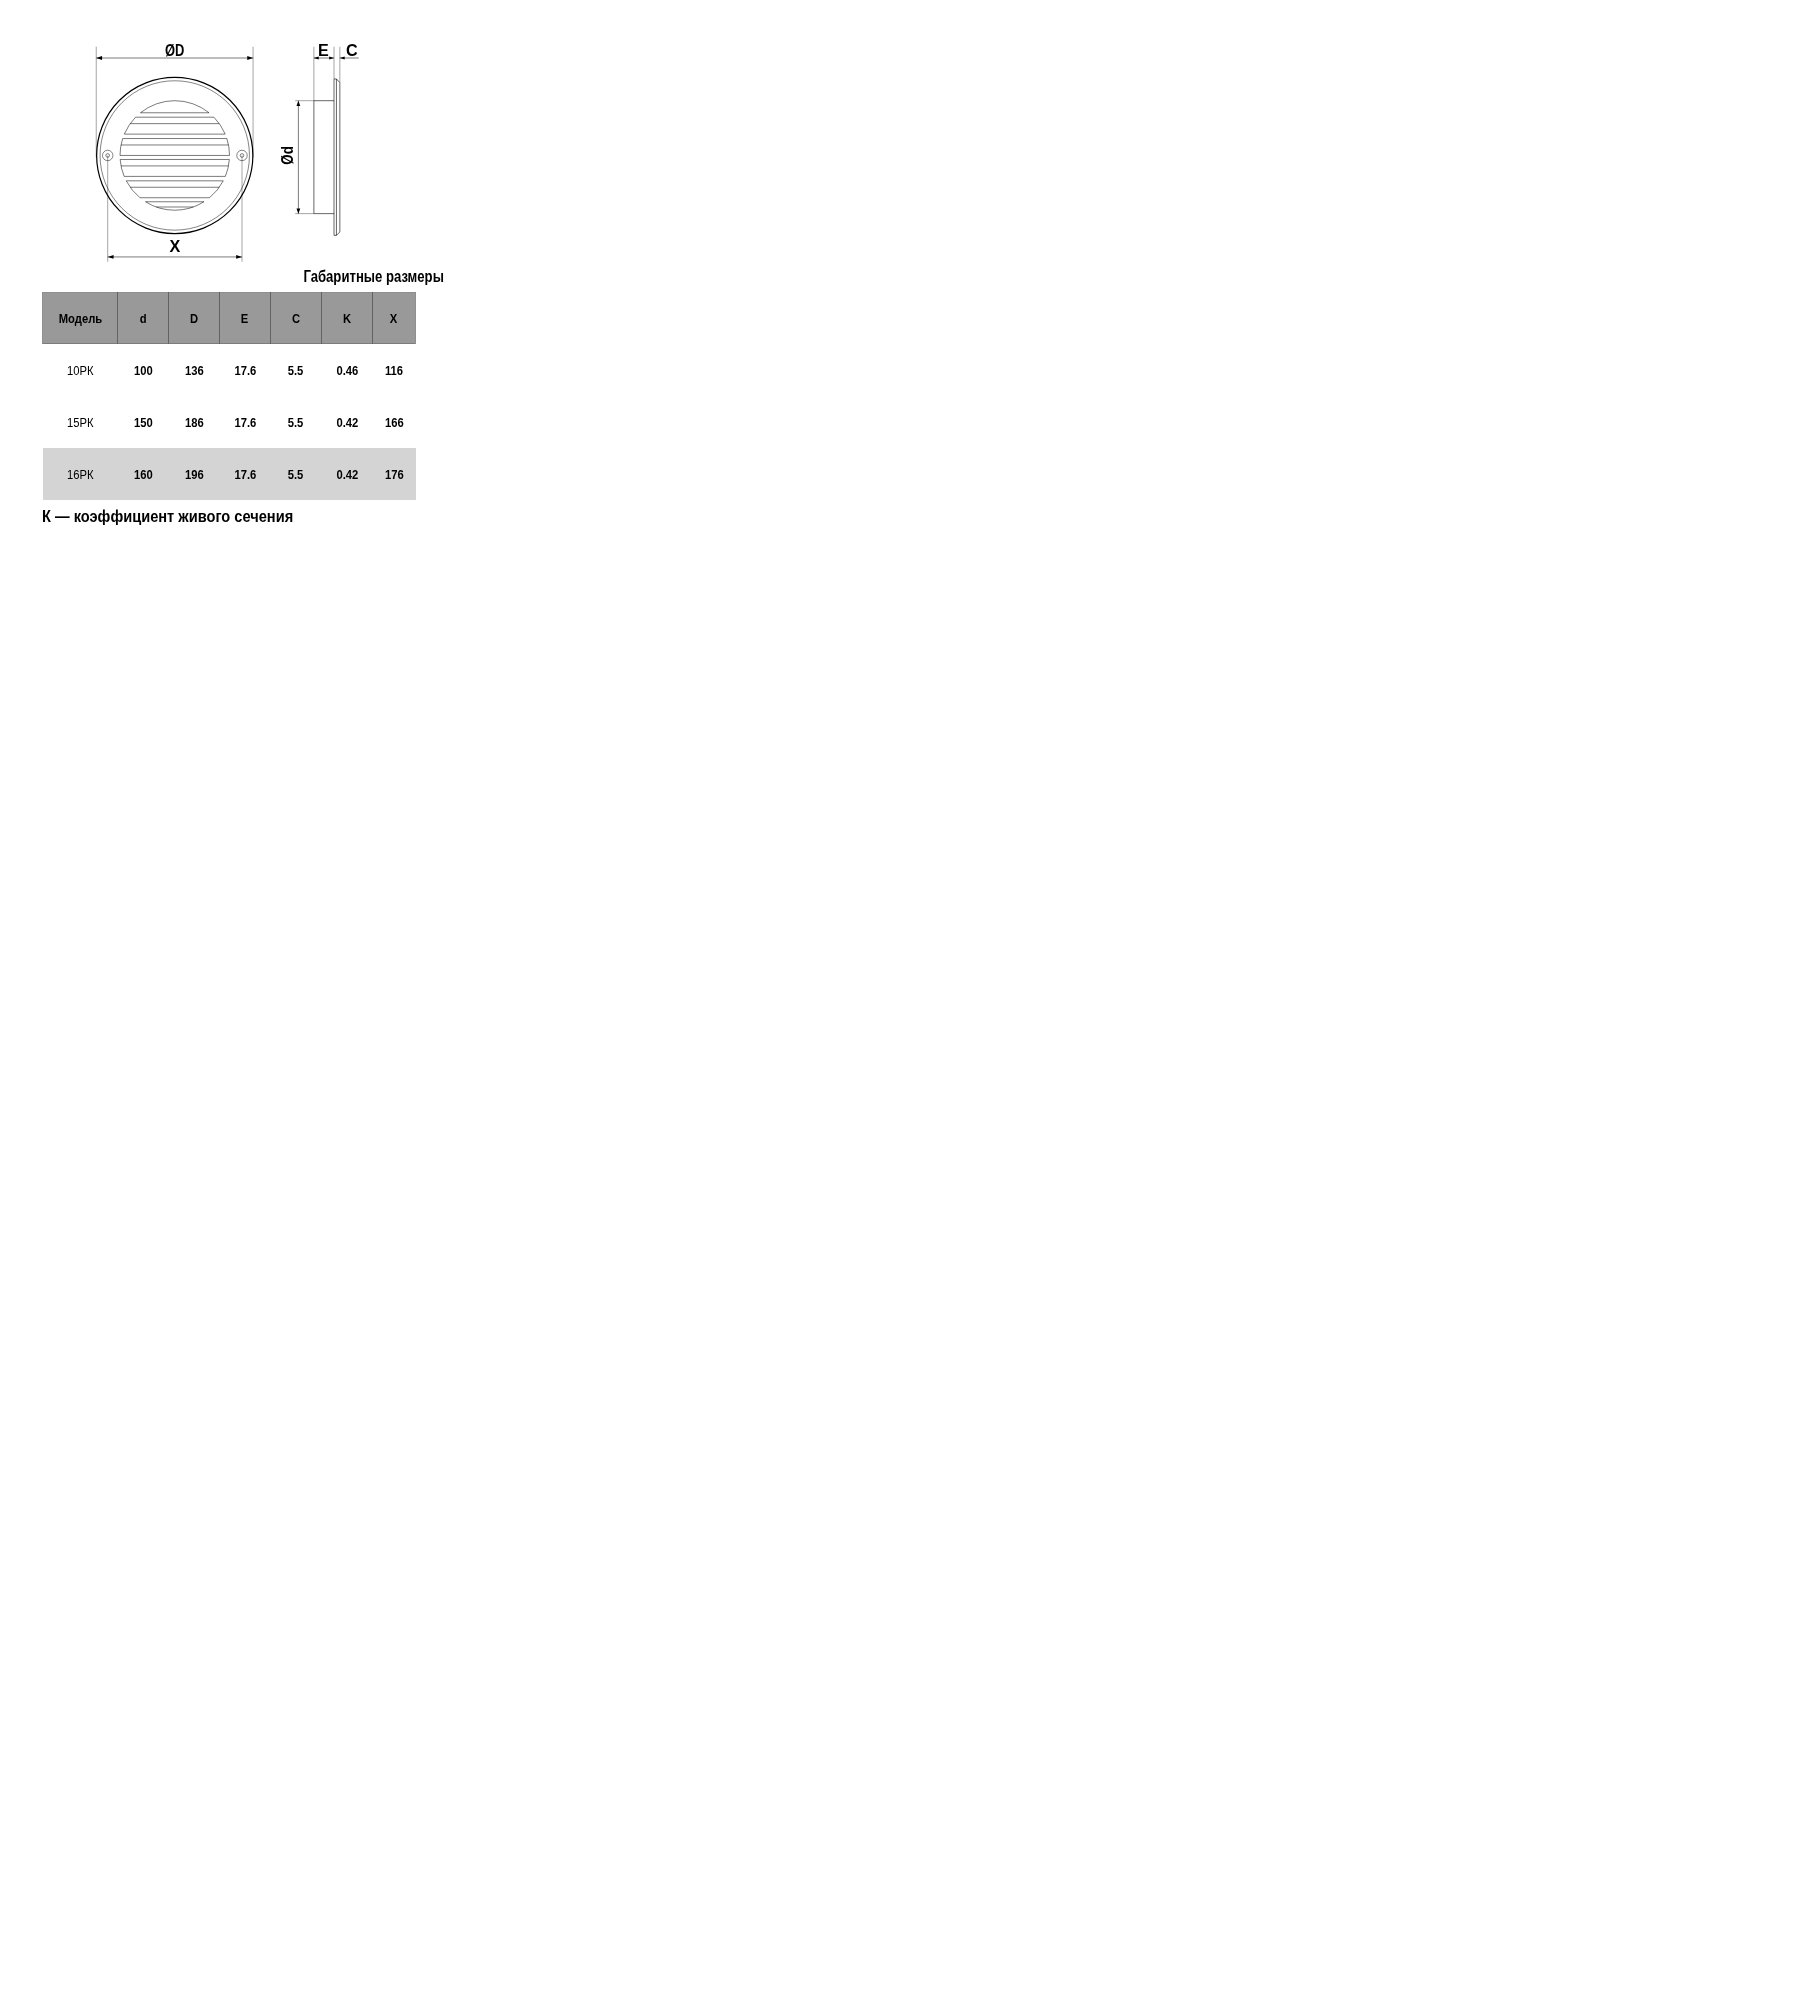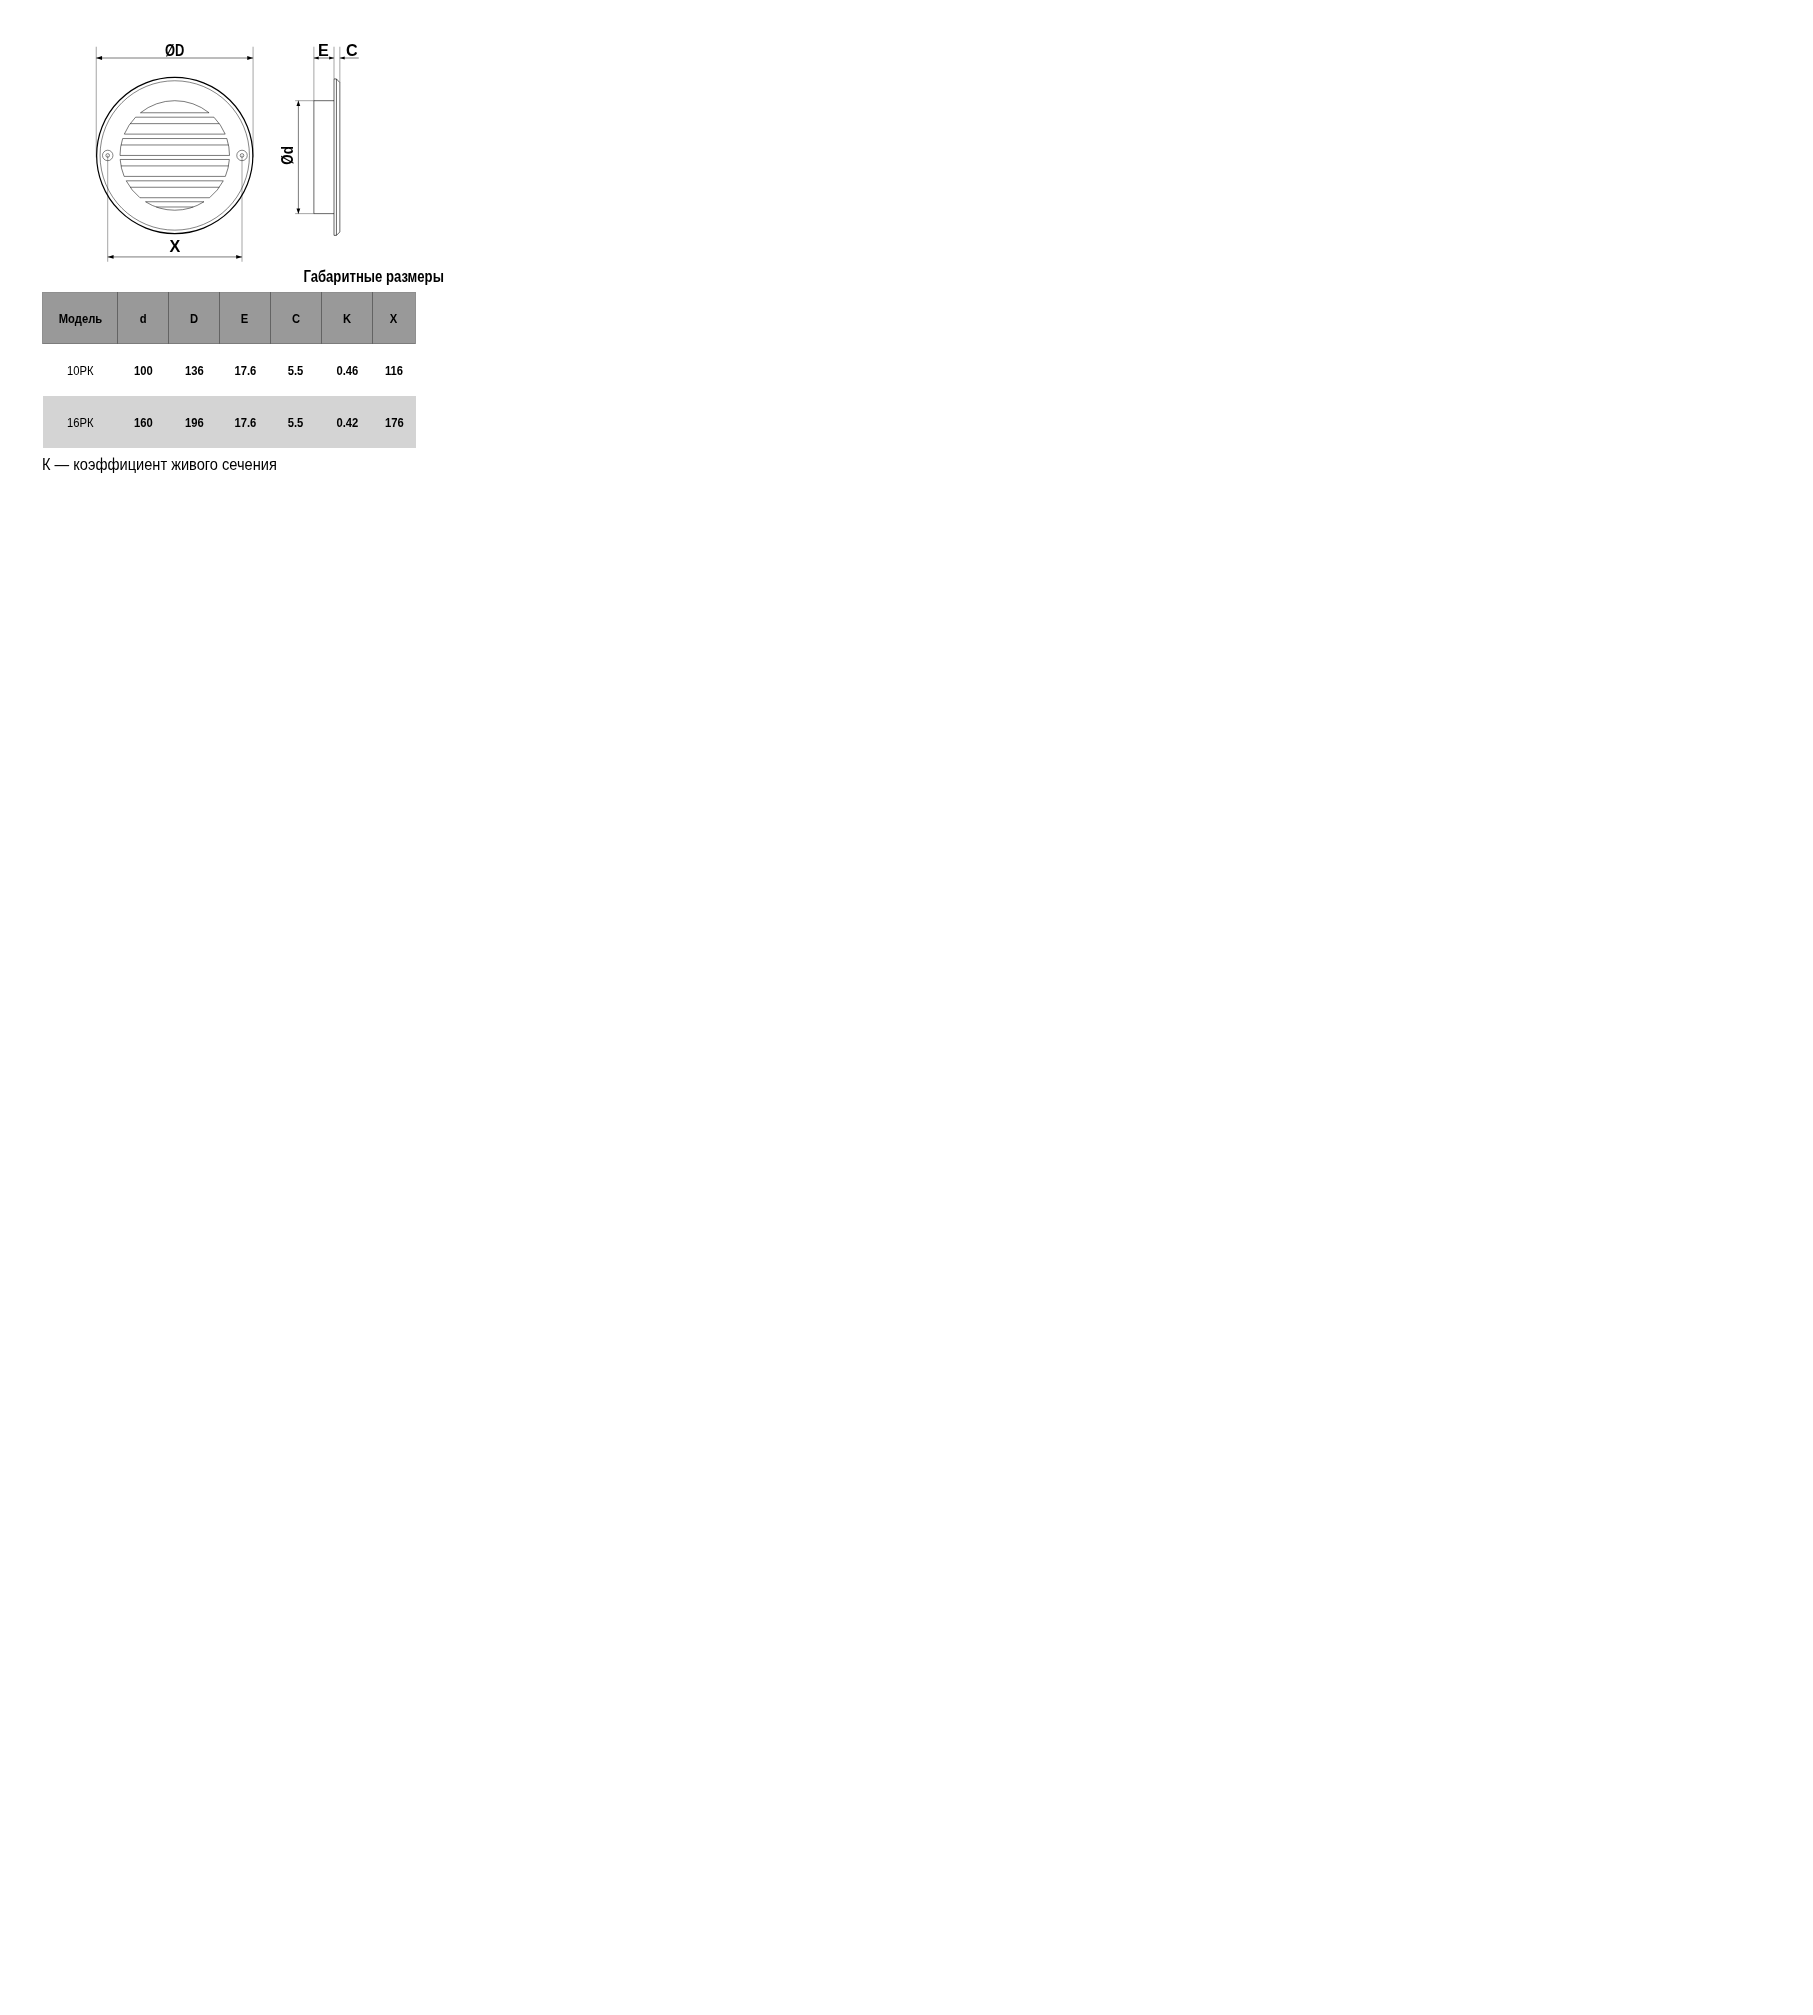--- a/index.html
+++ b/index.html
@@ -21,21 +21,21 @@
   table.dims th:first-child{border-left:0.8px solid #8f8f8f;}
   table.dims th:last-child{border-right:0.8px solid #8f8f8f;}
   table.dims thead tr{border-top:0.8px solid #8f8f8f;border-bottom:0.8px solid #7c7c7c;}
   table.dims td{
     height:52px;font-size:13.7px;text-align:center;vertical-align:middle;padding:0;border:none;
   }
   table.dims tr.alt td{background:#d4d4d4;}
   td .num{font-weight:bold;}
   td .model{font-weight:normal;}
 
-  .caption{margin-left:42px;margin-top:6.4px;font-size:17px;font-weight:normal;}
+  .caption{margin-left:42px;margin-top:6.4px;font-size:17px;font-weight:bold;}
 </style>
 </head>
 <body>
 
 <svg id="drawing" width="453" height="265" viewBox="0 0 1125 658">
 
   <g stroke="#000" fill="none">
 
     <circle cx="434" cy="386" r="194" stroke-width="3"></circle>
     <circle cx="434" cy="386" r="185.5" stroke-width="1.2"></circle>
@@ -154,20 +154,29 @@
   <tbody>
     <tr>
       <td><span class="cond model">10РК</span></td>
       <td><span class="cond num">100</span></td>
       <td><span class="cond num">136</span></td>
       <td><span class="cond num">17.6</span></td>
       <td><span class="cond num">5.5</span></td>
       <td><span class="cond num">0.46</span></td>
       <td><span class="cond num">116</span></td>
     </tr>
+    <tr>
+      <td><span class="cond model">15РК</span></td>
+      <td><span class="cond num">150</span></td>
+      <td><span class="cond num">186</span></td>
+      <td><span class="cond num">17.6</span></td>
+      <td><span class="cond num">5.5</span></td>
+      <td><span class="cond num">0.42</span></td>
+      <td><span class="cond num">166</span></td>
+    </tr>
     <tr class="alt">
       <td><span class="cond model">16РК</span></td>
       <td><span class="cond num">160</span></td>
       <td><span class="cond num">196</span></td>
       <td><span class="cond num">17.6</span></td>
       <td><span class="cond num">5.5</span></td>
       <td><span class="cond num">0.42</span></td>
       <td><span class="cond num">176</span></td>
     </tr>
   </tbody>

